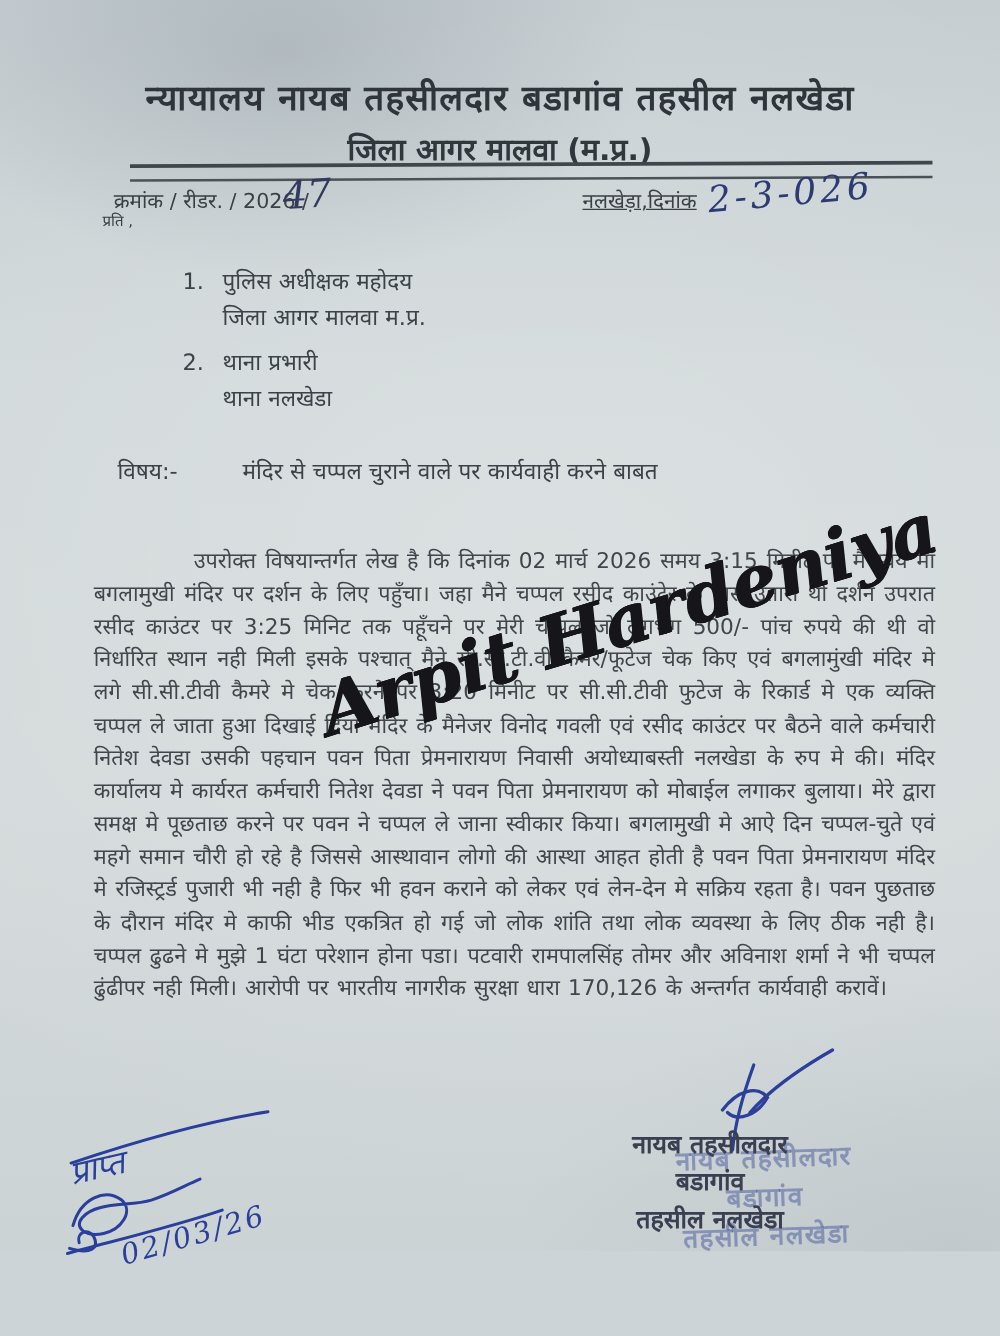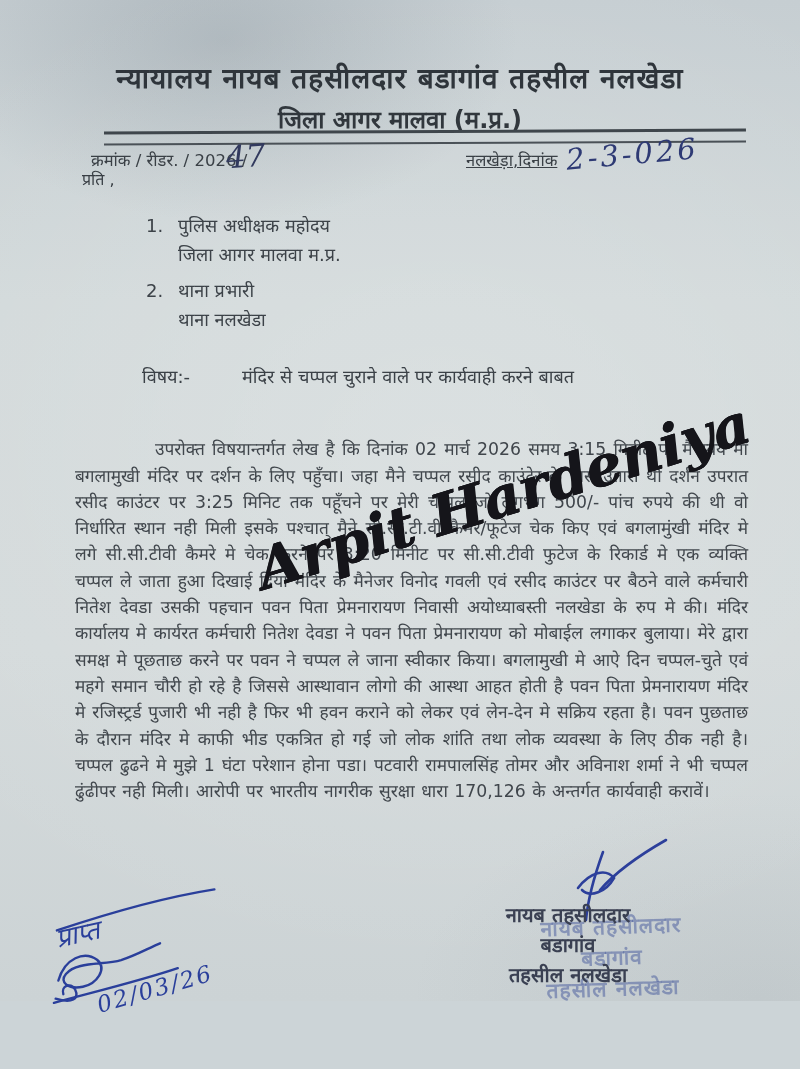--- a/index.html
+++ b/index.html
@@ -38,30 +38,30 @@
   .ref-num{
     position:absolute;left:226px;top:138px;font-size:31px;color:#323a5e;
     font-family:"DejaVu Serif",serif;font-style:italic;transform:rotate(-4deg);
   }
   .place-date-label{position:absolute;left:466px;top:148px;font-size:16.5px;color:#3a4046;text-decoration:underline;}
   .date-hand{
     position:absolute;left:566px;top:137px;font-size:29px;color:#2e3a74;
     font-family:"DejaVu Serif",serif;font-style:italic;letter-spacing:3px;
     transform:rotate(-5deg);
   }
-  .salutation{position:absolute;left:82px;top:168px;font-size:16px;color:#383e44;}
+  .salutation{position:absolute;left:82px;top:168px;font-size:12px;color:#383e44;}
   
   .addressees{position:absolute;left:146px;top:211px;font-size:18px;color:#3c4248;}
   .addr-item{margin-bottom:7px;}
   .addr-row{display:flex;line-height:29px;}
   .addr-num{width:32px;flex:0 0 32px;}
   .addr-line2{padding-left:32px;line-height:29px;}
   
   .subject{position:absolute;left:94px;top:364px;display:flex;font-size:18px;color:#3b4147;}
-  .subject-label{width:72px;flex:0 0 72px;margin-left:48px;}
+  .subject-label{width:72px;flex:0 0 72px;}
   .subject-text{padding-left:28px;}
   
   .body-text{
     position:absolute;left:75px;top:419px;width:673px;
     font-size:17.3px;line-height:26.3px;text-align:justify;
     text-indent:80px;color:#40464c;
     word-spacing:1px;
   }
   
   .watermark{

